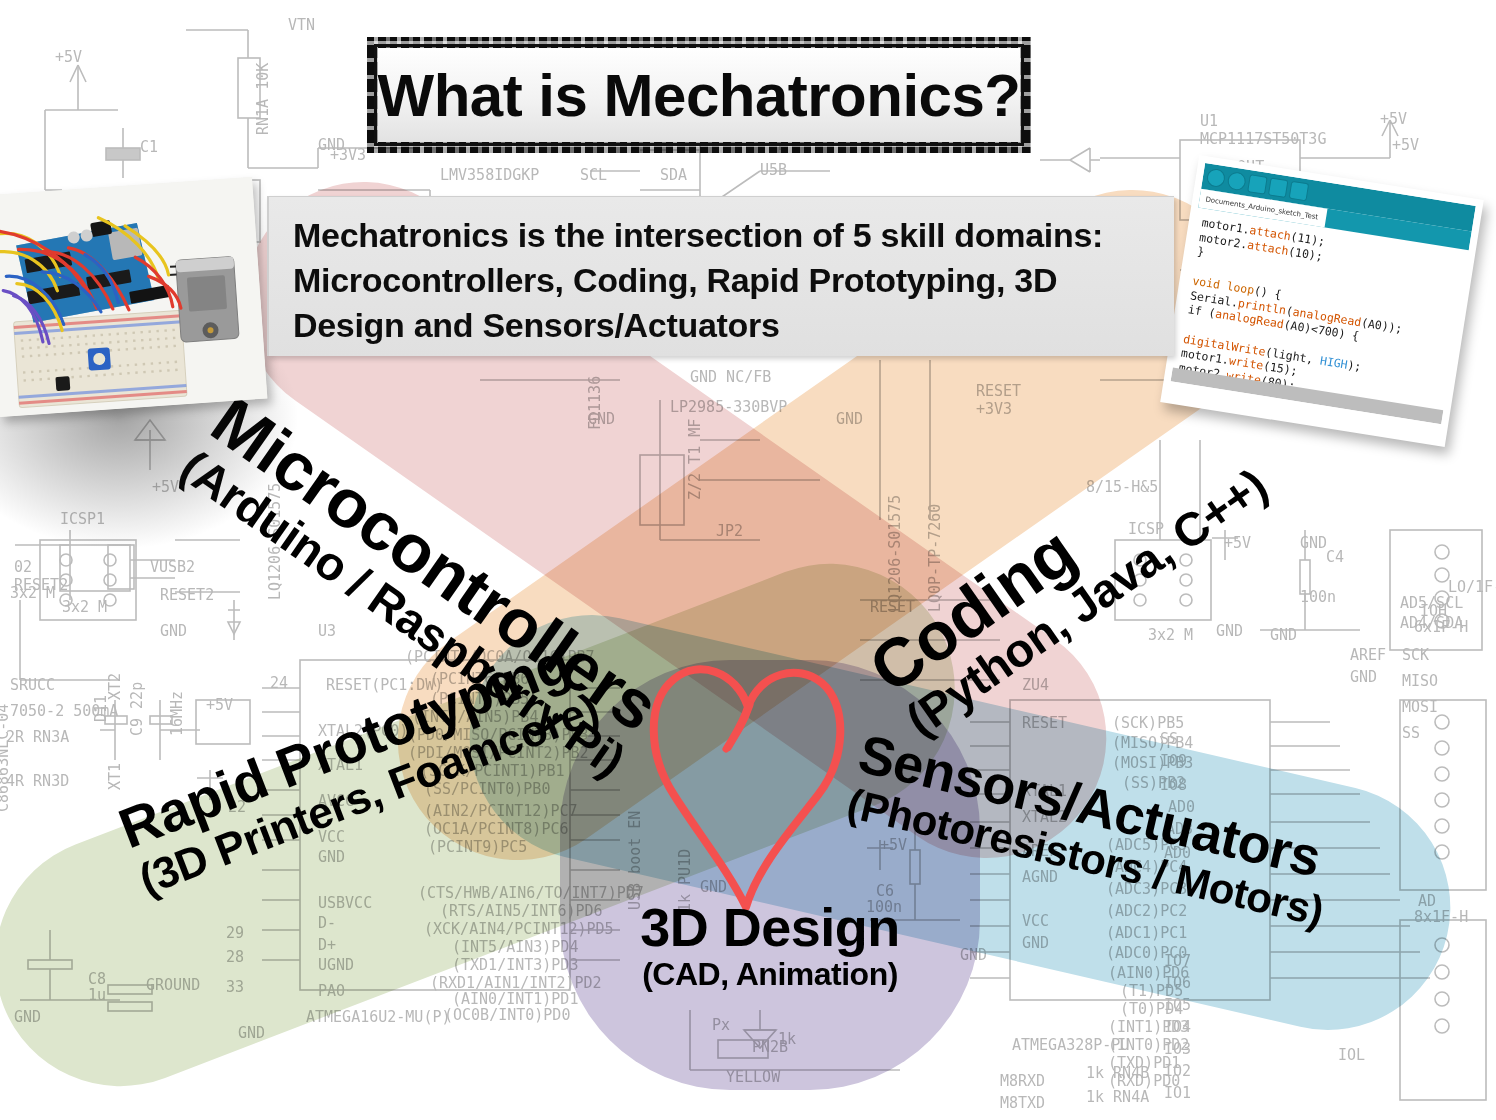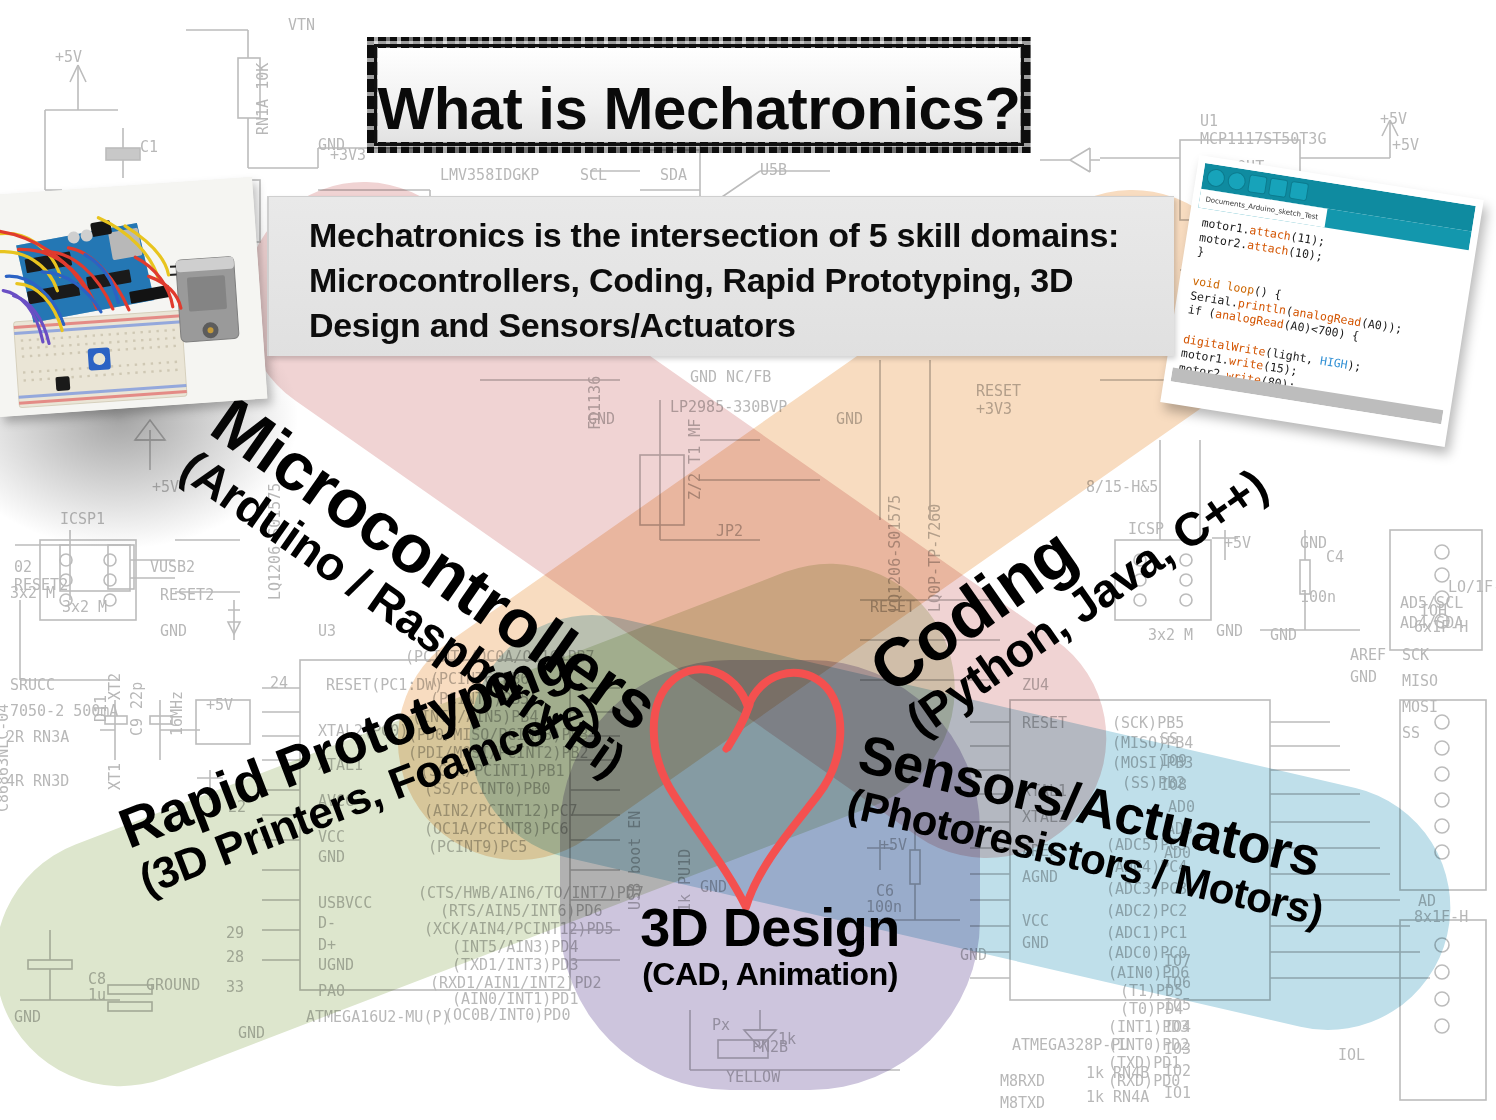--- a/index.html
+++ b/index.html
@@ -133,21 +133,21 @@
     width: 210px; height: 265px;
     pointer-events: none;
   }
 
   
   #title-box {
     position: absolute;
     left: 377px; top: 47px;
     width: 644px; height: 96px;
     background: linear-gradient(180deg,#ffffff 0%,#f2f2f2 55%,#e2e2e2 100%);
-    display: flex; align-items: flex-end; justify-content: center;
+    display: flex; align-items: center; justify-content: center;
     box-shadow: 0 0 0 3px #111;
   }
   #title-box::before {
     content: "";
     position: absolute;
     left: -10px; top: -10px; right: -10px; bottom: -10px;
     border: 11px solid #0d0d0d;
     -webkit-mask-image:
       repeating-linear-gradient(90deg, #000 0 7px, rgba(0,0,0,.35) 7px 11px, #000 11px 19px, rgba(0,0,0,.6) 19px 23px),
       repeating-linear-gradient(0deg, #000 0 6px, rgba(0,0,0,.4) 6px 10px, #000 10px 17px);
@@ -172,21 +172,20 @@
     background: linear-gradient(180deg,#e9e9e9 0%,#e0e0e0 100%);
     border-top: 1px solid #cfcfcf;
     border-left: 2px solid #cfcfcf;
     padding: 16px 12px 10px 24px;
     box-shadow: 2px 3px 5px rgba(0,0,0,.18);
   }
   #desc-text {
     font-size: 34px; font-weight: 700; color: #0d0d0d;
     line-height: 1.32;
     letter-spacing: -0.3px;
-    margin-left: 16px;
   }
 
   
   #photo-board {
     position: absolute;
     left: -8px; top: 186px;
     width: 268px; height: 222px;
     transform: rotate(-4deg);
     box-shadow: 4px 6px 10px rgba(0,0,0,.25);
     overflow: hidden;

